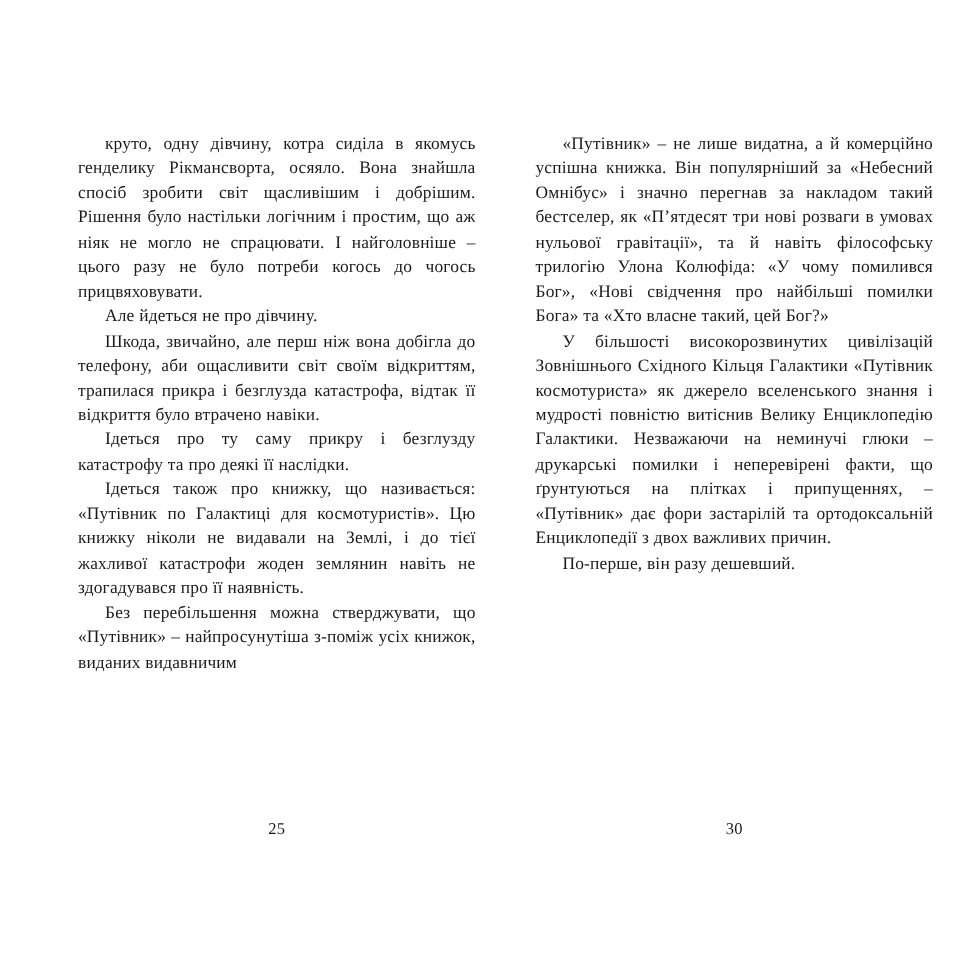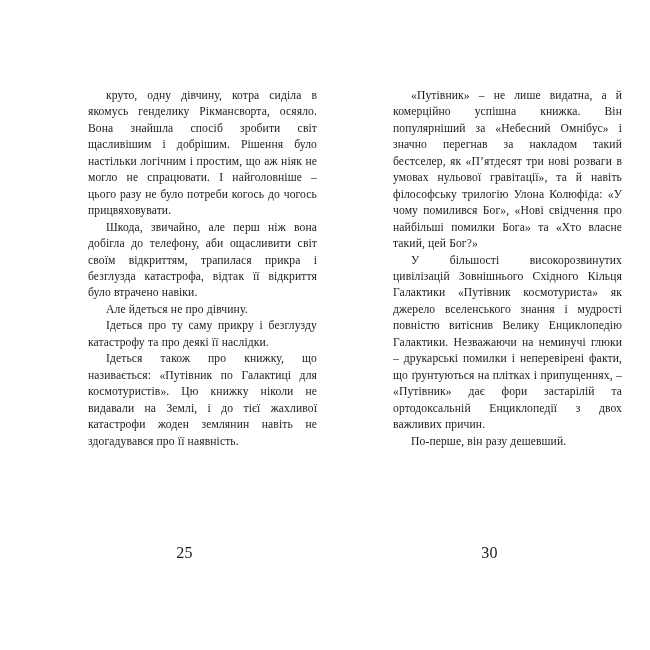--- a/index.html
+++ b/index.html
@@ -32,51 +32,51 @@
 
   .text-block {
     font-size: 11.6px;
     line-height: 16.45px;
     text-align: justify;
     text-justify: inter-word;
     -webkit-hyphens: none;
     hyphens: none;
     letter-spacing: 0.01em;
     word-spacing: 0.01em;
-    margin-left: 36px;
   }
   .para {
     margin: 0;
     text-indent: 18px;
   }
   .para.cont {
     text-indent: 0;
   }
   .page-number {
     position: absolute;
     width: 265px;
     top: 458px;
     text-align: center;
-    font-size: 16px;
+    font-size: 11px;
     line-height: 14px;
     letter-spacing: 0.02em;
   }
 </style>
 </head>
 <body>
 
 <div class="book-spread">
 
   <div class="page page-left">
     <div class="text-block">
       <p class="para">круто, одну дівчину, котра сиділа в якомусь генделику Рікмансворта, осяяло. Вона знайшла спосіб зробити світ щасливішим і добрішим. Рішення було настільки логічним і простим, що аж ніяк не могло не спрацювати. І найголовніше – цього разу не було потреби когось до чогось прицвяховувати.</p>
+      <p class="para">Але йдеться не про дівчину.</p>
       <p class="para">Шкода, звичайно, але перш ніж вона добігла до телефону, аби ощасливити світ своїм відкриттям, трапилася прикра і безглузда катастрофа, відтак її відкриття було втрачено навіки.</p>
-      <p class="para">Але йдеться не про дівчину.</p>
       <p class="para">Ідеться про ту саму прикру і безглузду катастрофу та про деякі її наслідки.</p>
       <p class="para">Ідеться також про книжку, що називається: «Путівник по Галактиці для космотуристів». Цю книжку ніколи не видавали на Землі, і до тієї жахливої катастрофи жоден землянин навіть не здогадувався про її наявність.</p>
+      <p class="para">Без перебільшення можна стверджувати, що «Путівник» – найпросунутіша з-поміж усіх книжок, виданих видавничим</p>
     </div>
     <div class="page-number">25</div>
   </div>
 
   <div class="page page-right">
     <div class="text-block">
       <p class="para">«Путівник» – не лише видатна, а й комерційно успішна книжка. Він популярніший за «Небесний Омнібус» і значно перегнав за накладом такий бестселер, як «П’ятдесят три нові розваги в умовах нульової гравітації», та й навіть філософську трилогію Улона Колюфіда: «У чому помилився Бог», «Нові свідчення про найбільші помилки Бога» та «Хто власне такий, цей Бог?»</p>
       <p class="para">У більшості високорозвинутих цивілізацій Зовнішнього Східного Кільця Галактики «Путівник космотуриста» як джерело вселенського знання і мудрості повністю витіснив Велику Енциклопедію Галактики. Незважаючи на неминучі глюки – друкарські помилки і неперевірені факти, що ґрунтуються на плітках і припущеннях, – «Путівник» дає фори застарілій та ортодоксальній Енциклопедії з двох важливих причин.</p>
       <p class="para">По-перше, він разу дешевший.</p>
     </div>

